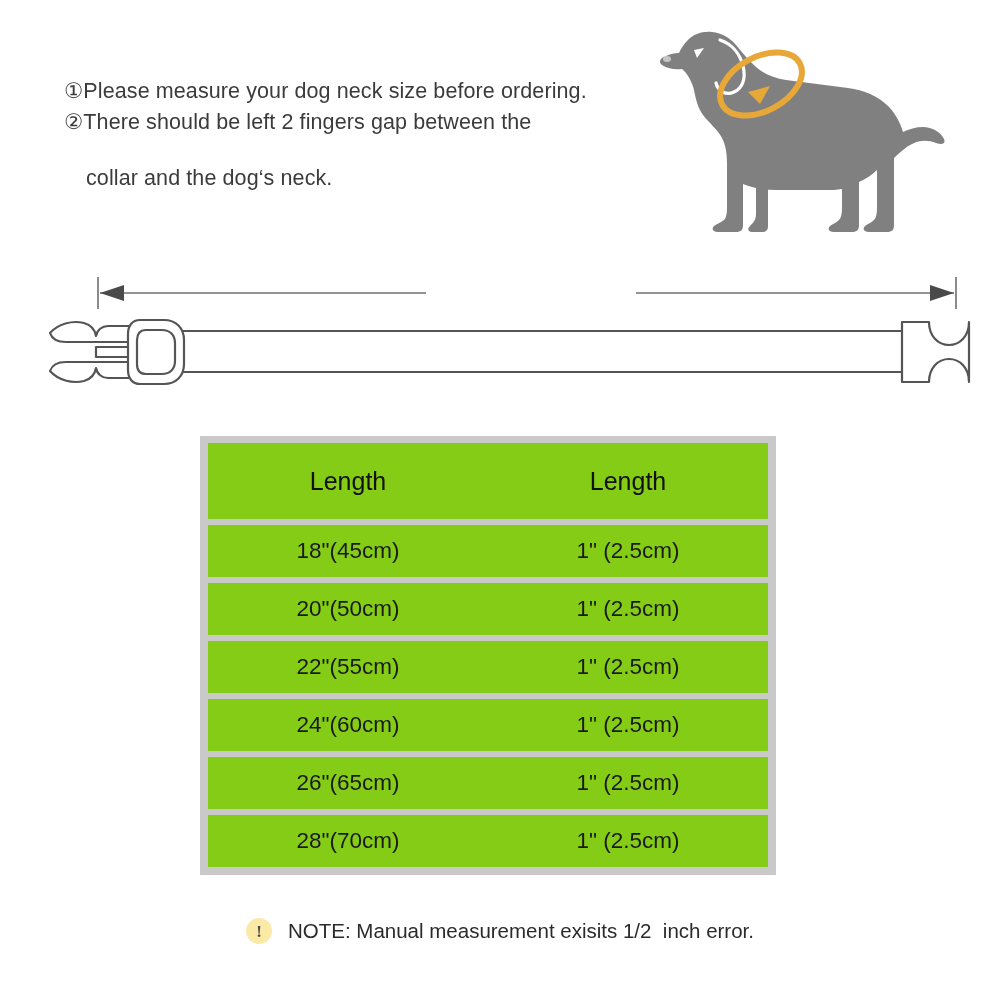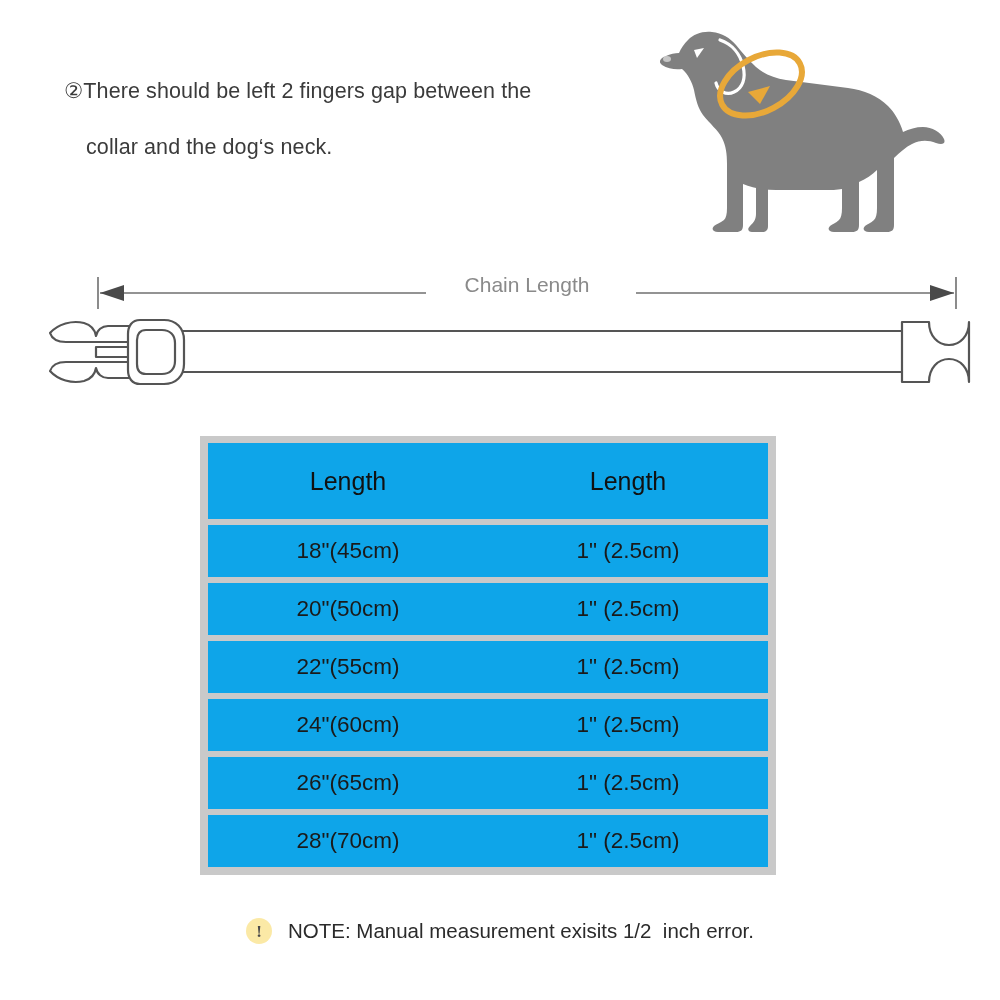--- a/index.html
+++ b/index.html
@@ -83,21 +83,21 @@
     position: absolute;
     left: 200px;
     top: 436px;
     width: 576px;
     background: #c9c9c9;
     padding: 7px 8px 8px 8px;
     box-sizing: border-box;
   }
   .trow {
     display: flex;
-    background: #0ea5e9;
+    background: #84cc16;
     height: 52px;
     align-items: center;
     margin-bottom: 6px;
   }
   .trow:last-child { margin-bottom: 0; }
   .trow.head { height: 76px; }
   .tcell {
     flex: 1 1 0;
     text-align: center;
     font-size: 22.5px;
@@ -145,20 +145,21 @@
     line-height: 26px;
     white-space: pre;
   }
 </style>
 </head>
 <body>
 
 <div class="stage">
 
   <div class="instructions">
+    <span class="instr-line">①Please measure your dog neck size before ordering.</span>
     <span class="instr-line">②There should be left 2 fingers gap between the</span>
     <span class="instr-line cont">collar and the dog‘s neck.</span>
   </div>
 
   <div class="dog-wrap">
     <svg width="340" height="240" viewBox="0 0 340 240" xmlns="http://www.w3.org/2000/svg">
 
       <g>
         <path fill="#808080" d="
           M 18,44
@@ -233,21 +234,20 @@
     <svg width="862" height="46" viewBox="0 0 862 46" xmlns="http://www.w3.org/2000/svg">
       <g stroke="#6f6f6f" stroke-width="1.6" fill="none">
         <line x1="2" y1="5" x2="2" y2="37"></line>
         <line x1="860" y1="5" x2="860" y2="37"></line>
         <line x1="4" y1="21" x2="330" y2="21"></line>
         <line x1="540" y1="21" x2="858" y2="21"></line>
       </g>
       <path fill="#4a4a4a" d="M 4,21 L 28,13 L 28,29 Z"></path>
       <path fill="#4a4a4a" d="M 858,21 L 834,13 L 834,29 Z"></path>
     </svg>
-    <div class="dim-label">Chain Length</div>
   </div>
 
   <div class="collar">
     <svg width="936" height="110" viewBox="0 0 936 110" xmlns="http://www.w3.org/2000/svg">
       <g fill="#ffffff" stroke="#555555" stroke-width="2.2" stroke-linejoin="round" stroke-linecap="round">
 
         <path d="M 108,31 L 872,31 L 872,72 L 108,72 Z"></path>
 
         <path d="
           M 14,33

